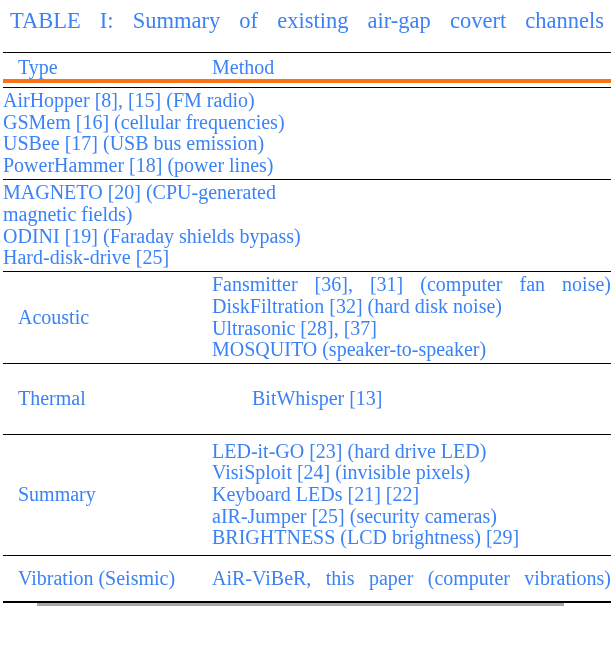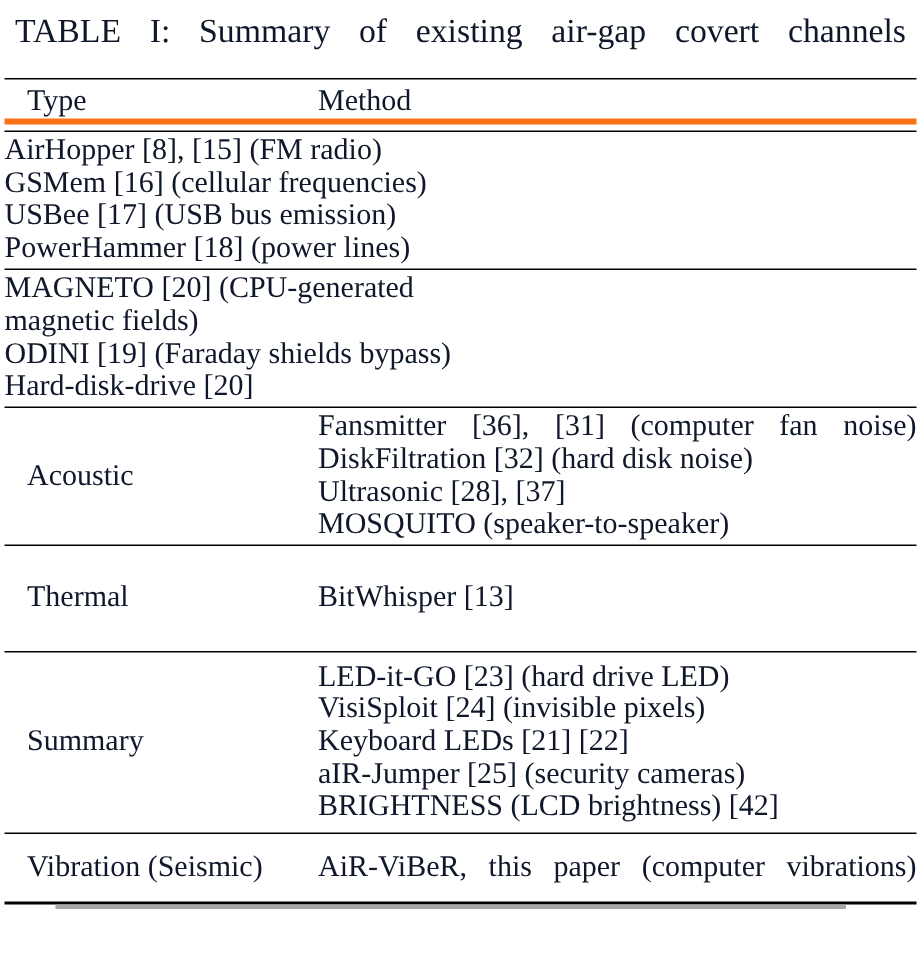--- a/index.html
+++ b/index.html
@@ -5,21 +5,21 @@
   html, body {
     margin: 0;
     padding: 0;
     background: #ffffff;
   }
   .page {
     position: relative;
     width: 614px;
     height: 653px;
     background: #ffffff;
-    color: #0f172a;
+    color: #3b82f6;
     font-family: "Liberation Serif", "DejaVu Serif", serif;
     padding-top: 6px;
     box-sizing: border-box;
     overflow: hidden;
   }
   .title {
     font-size: 22.5px;
     line-height: 30px;
     margin: 0 10px 16px 10px;
     text-align: justify;
@@ -54,21 +54,21 @@
   .line { white-space: nowrap; }
   .line.stretch {
     text-align: justify;
     text-align-last: justify;
   }
   .sec { border-top: 1.5px solid #000000; }
   .sec.first { border-top: none; }
   .pad-elec    { padding: 2.5px 0 3px 0; }
   .pad-mag     { padding: 2px 0 2px 0; }
   .pad-aco     { padding: 2.5px 0 2.5px 0; }
-  .pad-thermal { padding: 24px 0 24px 0; }
+  .pad-thermal { padding: 24px 0 24px 0; gap: 40px; }
   .pad-opt     { padding: 6px 0 6px 0; }
   .pad-vib     { padding: 12px 0 11.5px 0; }
   .bottom-rule {
     border-top: 2px solid #000000;
     height: 0;
   }
   .rule-shadow {
     height: 3px;
     background: #a8a8a8;
     margin-left: 34px;
@@ -97,21 +97,21 @@
         <div class="line">USBee [17] (USB bus emission)</div>
         <div class="line">PowerHammer [18] (power lines)</div>
       </div>
     </div>
 
     <div class="row sec pad-mag">
       <div class="method-cell">
         <div class="line">MAGNETO [20] (CPU-generated</div>
         <div class="line">magnetic fields)</div>
         <div class="line">ODINI [19] (Faraday shields bypass)</div>
-        <div class="line">Hard-disk-drive [20]</div>
+        <div class="line">Hard-disk-drive [25]</div>
       </div>
     </div>
 
     <div class="row sec pad-aco">
       <div class="type-cell">Acoustic</div>
       <div class="method-cell">
         <div class="line stretch">Fansmitter [36], [31] (computer fan noise)</div>
         <div class="line">DiskFiltration [32] (hard disk noise)</div>
         <div class="line">Ultrasonic [28], [37]</div>
         <div class="line">MOSQUITO (speaker-to-speaker)</div>
@@ -125,21 +125,21 @@
       </div>
     </div>
 
     <div class="row sec pad-opt">
       <div class="type-cell">Summary</div>
       <div class="method-cell">
         <div class="line">LED-it-GO [23] (hard drive LED)</div>
         <div class="line">VisiSploit [24] (invisible pixels)</div>
         <div class="line">Keyboard LEDs [21] [22]</div>
         <div class="line">aIR-Jumper [25] (security cameras)</div>
-        <div class="line">BRIGHTNESS (LCD brightness) [42]</div>
+        <div class="line">BRIGHTNESS (LCD brightness) [29]</div>
       </div>
     </div>
 
     <div class="row sec pad-vib">
       <div class="type-cell">Vibration (Seismic)</div>
       <div class="method-cell">
         <div class="line stretch">AiR-ViBeR, this paper (computer vibrations)</div>
       </div>
     </div>
 

